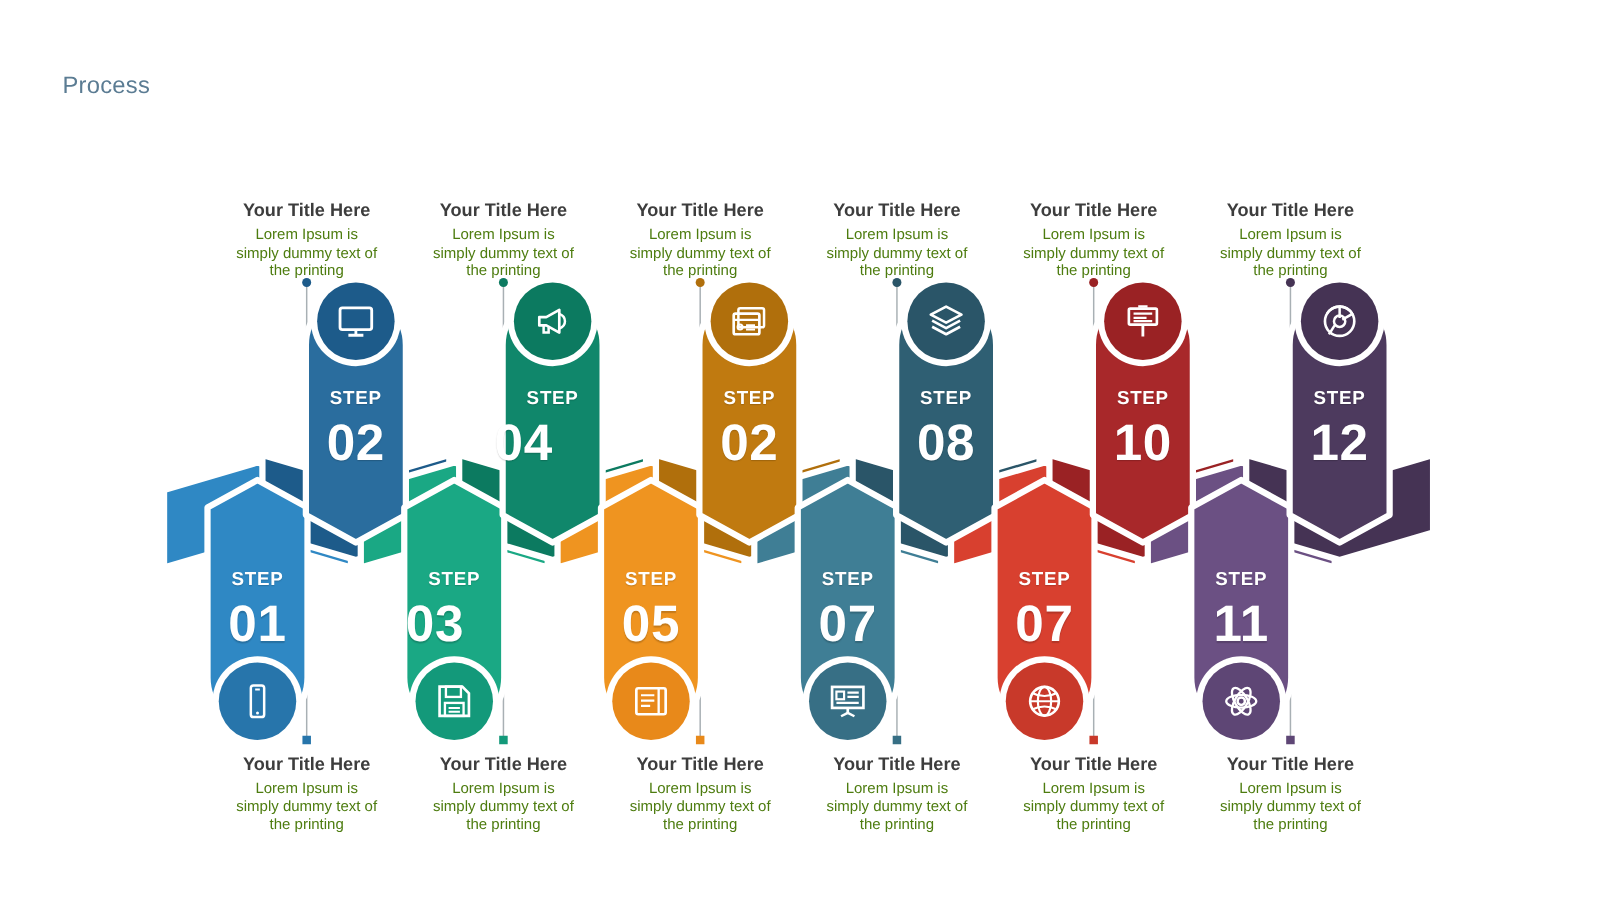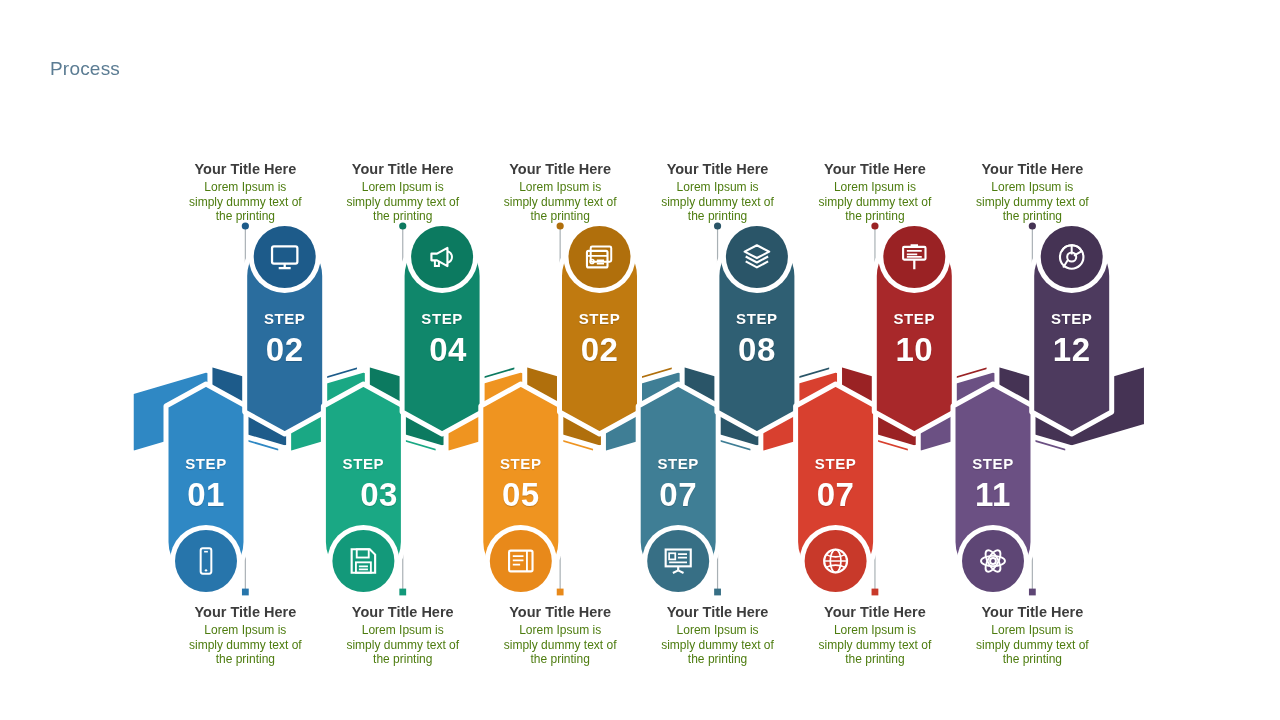--- a/index.html
+++ b/index.html
@@ -34,21 +34,21 @@
   }
   .lbl.top{}
   .lbl.bot{}
 
   .stepnum, .steplbl{
     position:absolute;text-align:center;width:120px;
     color:#ffffff;pointer-events:none;
   }
   .steplbl{font-size:15px;font-weight:bold;letter-spacing:.6px;
            text-shadow:0 1px 1px rgba(0,0,0,.18);}
-  .stepnum{font-size:33px;font-weight:bold;letter-spacing:.5px;
+  .stepnum{font-size:41px;font-weight:bold;letter-spacing:.5px;
            text-shadow:0 1px 1px rgba(0,0,0,.18);}
 </style>
 </head>
 <body>
 
 <div id="stage">
 
   <div class="kicker">Process</div>
 
   <svg id="diagram" viewBox="0 0 1280 720" xmlns="http://www.w3.org/2000/svg">
@@ -409,23 +409,23 @@
           <div>the printing</div>
         </div>
       </div>
     </div>
   <div id="steptexts">
       <div class="steplbl" style="left: 146px; top: 455px;">STEP</div>
       <div class="stepnum" style="left: 146px; top: 476px;">01</div>
       <div class="steplbl" style="left: 224.7px; top: 310px;">STEP</div>
       <div class="stepnum" style="left: 224.7px; top: 331px;">02</div>
       <div class="steplbl" style="left: 303.4px; top: 455px;">STEP</div>
-      <div class="stepnum" style="left: 319px; top: 476px;">03</div>
+      <div class="stepnum" style="left: 288px; top: 476px;">03</div>
       <div class="steplbl" style="left: 382.1px; top: 310px;">STEP</div>
-      <div class="stepnum" style="left: 388px; top: 331px;">04</div>
+      <div class="stepnum" style="left: 359px; top: 331px;">04</div>
       <div class="steplbl" style="left: 460.8px; top: 455px;">STEP</div>
       <div class="stepnum" style="left: 460.8px; top: 476px;">05</div>
       <div class="steplbl" style="left: 539.5px; top: 310px;">STEP</div>
       <div class="stepnum" style="left: 539.5px; top: 331px;">02</div>
       <div class="steplbl" style="left: 618.2px; top: 455px;">STEP</div>
       <div class="stepnum" style="left: 618.2px; top: 476px;">07</div>
       <div class="steplbl" style="left: 696.9px; top: 310px;">STEP</div>
       <div class="stepnum" style="left: 696.9px; top: 331px;">08</div>
       <div class="steplbl" style="left: 775.6px; top: 455px;">STEP</div>
       <div class="stepnum" style="left: 775.6px; top: 476px;">07</div>

